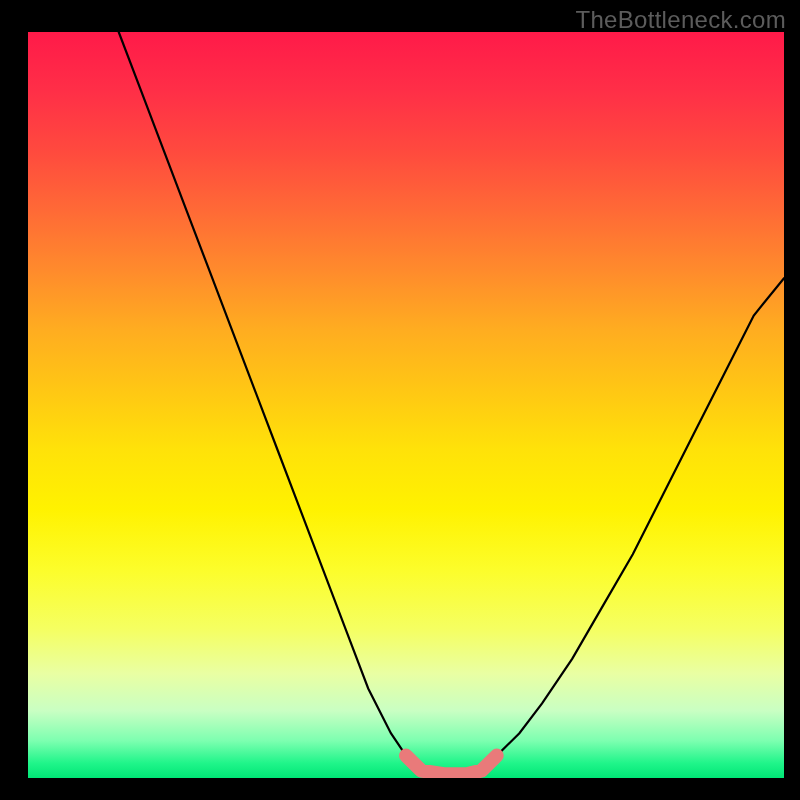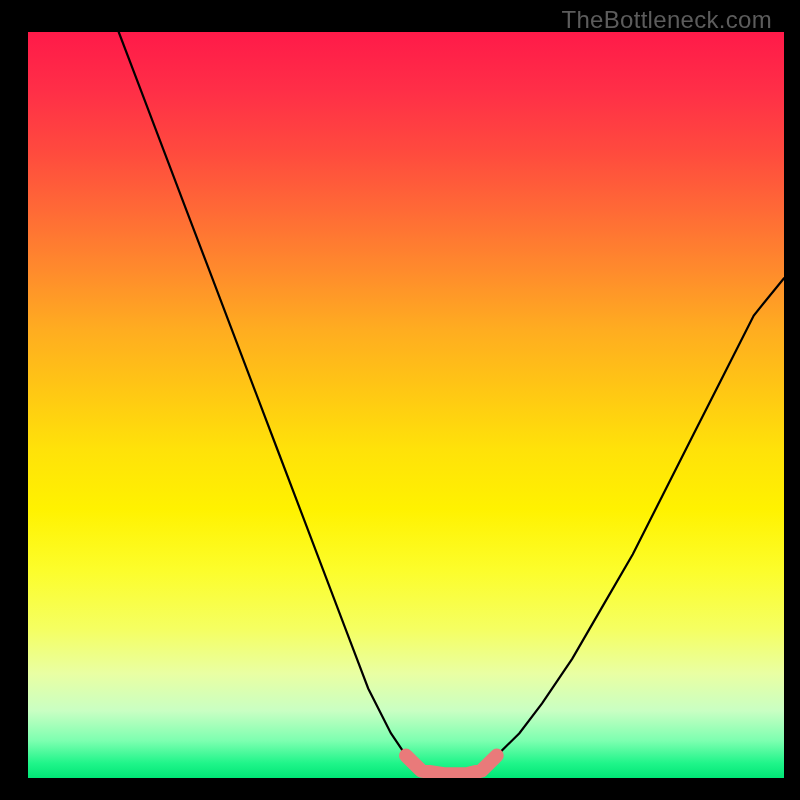--- a/index.html
+++ b/index.html
@@ -13,21 +13,21 @@
   }
   .frame {
     position: relative;
     width: 800px;
     height: 800px;
     background: #000;
   }
   .watermark {
     position: absolute;
     top: 6px;
-    right: 28px;
+    right: 14px;
     color: #5c5c5c;
     font-size: 24px;
     font-weight: 400;
     letter-spacing: 0.3px;
     z-index: 10;
   }
   .plot-area {
     position: absolute;
     left: 28px;
     top: 32px;

